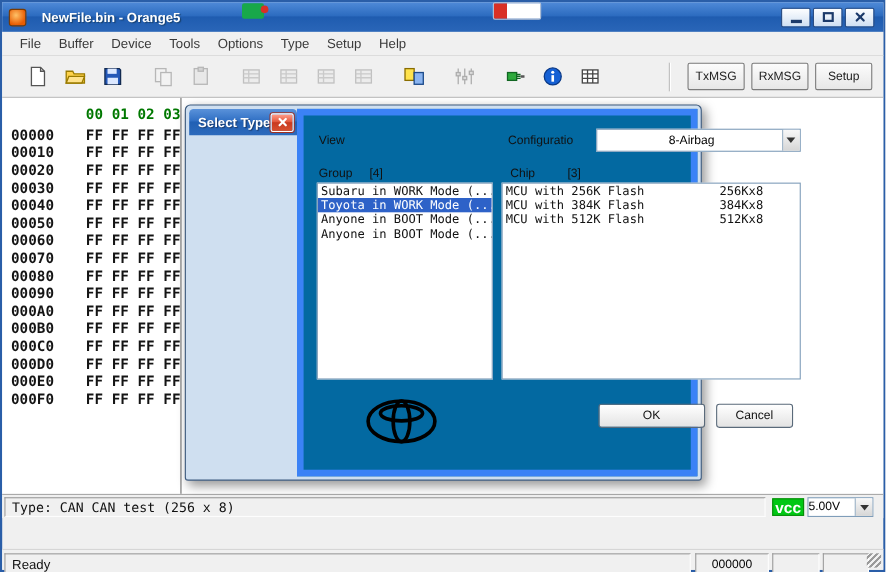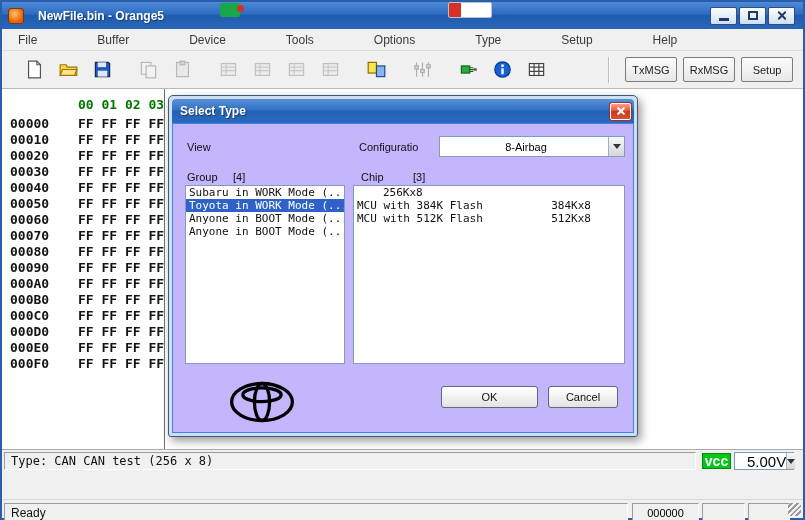--- a/index.html
+++ b/index.html
@@ -24,21 +24,21 @@
   .win-btn { width:27px; height:18px; border:1px solid #2b4e84; border-radius:2px;
     background:linear-gradient(#fdfeff,#cfdff2); display:flex; align-items:center; justify-content:center; cursor:pointer; }
   .g-min { width:10px; height:3px; background:#1c3a6a; margin-top:8px; }
   .g-max { width:10px; height:9px; border:2px solid #1c3a6a; }
   .x-bars { position:relative; width:11px; height:11px; display:inline-block; }
   .x-bars::before,.x-bars::after { content:""; position:absolute; left:5px; top:0; width:2px; height:11px; border-radius:1px; background:#1c3a6a; }
   .x-bars::before { transform:rotate(45deg); } .x-bars::after { transform:rotate(-45deg); }
 
   
   .menubar { position:absolute; left:0; right:0; top:27px; height:22px; background:#f0f0f0;
-    border-bottom:1px solid #dcdcdc; display:flex; align-items:center; padding-left:8px;gap:44px; }
+    border-bottom:1px solid #dcdcdc; display:flex; align-items:center; padding-left:8px; }
   .menu-item { font-size:12px; color:#3a3a3a; padding:3px 8px; cursor:default; }
 
   
   .toolbar { position:absolute; left:0; right:0; top:49px; height:38px; background:#f0f0f0;
     border-bottom:1px solid #b9b9b9; display:flex; align-items:center; padding:0 10px 0 12px; }
   .tb-icon { width:28px; height:27px; display:flex; align-items:center; justify-content:center;
     margin-left:6px; border:1px solid transparent; border-radius:2px; cursor:pointer; }
   .tb-icon svg { width:19px; height:19px; }
   .tb-icon.grp { margin-left:18px; }
   .tb-icon.dis { filter:grayscale(1) opacity(.55); }
@@ -59,47 +59,47 @@
 
   
   .typebar { position:absolute; left:0; right:0; top:447px; height:22px; background:#f0f0f0; border-top:1px solid #aaa; }
   .type-panel { position:absolute; left:2px; top:2px; width:692px; height:18px;
     border:1px solid; border-color:#9b9b9b #fdfdfd #fdfdfd #9b9b9b;
     font:12px "DejaVu Sans Mono", monospace; color:#111; line-height:16px; padding-left:6px; }
   .vcc-badge { position:absolute; left:700px; top:3px; width:29px; height:16px; background:#00c814;
     border:1px solid #0a8a0a; color:#fff; font-size:14px; font-weight:bold; text-align:center; line-height:14px; }
   .volt-select { position:absolute; left:732px; top:2px; width:60px; height:18px; background:#fff;
     border:1px solid #7f9db9; display:flex; align-items:center; cursor:pointer; }
-  .volt-value { font-size:15px; padding-left:12px; flex:1; }
+  .volt-value { font-size:11px; padding-left:0; flex:1; }
   .combo-btn { width:16px; height:100%; background:linear-gradient(#f8f8f8,#d6d6d6);
     border-left:1px solid #9ab0c4; display:flex; align-items:center; justify-content:center; cursor:pointer; }
   .tri { width:0; height:0; border-left:4px solid transparent; border-right:4px solid transparent; border-top:5px solid #333; }
 
   
   .statusbar { position:absolute; left:0; right:0; bottom:0; height:19px; background:#f0f0f0; border-top:1px solid #d6d6d6; }
   .sb-panel { position:absolute; top:3px; height:20px; border:1px solid; border-color:#9b9b9b #fdfdfd #fdfdfd #9b9b9b; background:#f0f0f0; }
   .sb-ready { left:2px; width:624px; font-size:12px; color:#111; line-height:18px; padding-left:6px; }
   .sb-counter { left:630px; width:67px; font-size:11px; text-align:center; line-height:18px; }
   .sb-b { left:700px; width:43px; }
   .sb-c { left:746px; width:42px; }
   .grip { position:absolute; right:2px; bottom:2px; width:13px; height:13px; cursor:nwse-resize;
     background:repeating-linear-gradient(135deg, transparent 0 2px, #9a9a9a 2px 4px); }
 
   
   .dialog { position:absolute; left:166px; top:93px; width:470px; height:342px;
     background:#cfdff0; border:1px solid #3c5a7e; border-radius:5px 5px 3px 3px; padding:3px;
-    display:flex; flex-direction:column; box-shadow:3px 4px 10px rgba(0,0,0,.40); }
+    display:flex; flex-direction:row; box-shadow:3px 4px 10px rgba(0,0,0,.40); }
   .dlg-titlebar { height:24px; border-radius:4px 4px 0 0; display:flex; align-items:center;
     background:linear-gradient(180deg,#5a92da 0%,#3170c4 45%,#2160b4 50%,#2c6abc 100%); cursor:move; }
   .dlg-title { color:#fff; font-size:12px; font-weight:bold; padding-left:8px; text-shadow:1px 1px 1px #1a3a6a; }
   .dlg-close { margin-left:auto; margin-right:3px; width:21px; height:17px; border-radius:2px;
     background:linear-gradient(#ff9d8a 0%,#e3573c 45%,#c83a20 50%,#d8502f 100%);
     border:1px solid #fff; box-shadow:0 0 0 1px #a03020; display:flex; align-items:center; justify-content:center; cursor:pointer; }
   .dlg-close .x-bars::before, .dlg-close .x-bars::after { background:#fff; width:2px; height:10px; left:5px; }
-  .dlg-body { flex:1; background:#c4b5fd; border:1px solid #3b82f6; position:relative; }
+  .dlg-body { flex:1; background:#0369a1; border:6px solid #3b82f6; position:relative; }
 
   .lbl { position:absolute; font-size:11px; color:#111; }
   .view-lbl { left:14px; top:17px; }
   .cfg-lbl { left:186px; top:17px; }
   .group-lbl { left:14px; top:47px; }
   .group-count { left:60px; top:47px; }
   .chip-lbl { left:188px; top:47px; }
   .chip-count { left:240px; top:47px; }
 
   .combo { position:absolute; height:21px; background:#fff; border:1px solid #7f9db9; display:flex; align-items:center; cursor:pointer; }
@@ -406,20 +406,21 @@
 
           <div class="list-item">Anyone in BOOT Mode (...</div>
 
           <div class="list-item">Anyone in BOOT Mode (...</div>
 
       </div>
 
       <div class="listbox chip-list">
 
           <div class="list-item chip-item">
+            <span class="chip-name">MCU with 256K Flash</span>
             <span class="chip-size">256Kx8</span>
           </div>
 
           <div class="list-item chip-item">
             <span class="chip-name">MCU with 384K Flash</span>
             <span class="chip-size">384Kx8</span>
           </div>
 
           <div class="list-item chip-item">
             <span class="chip-name">MCU with 512K Flash</span>

